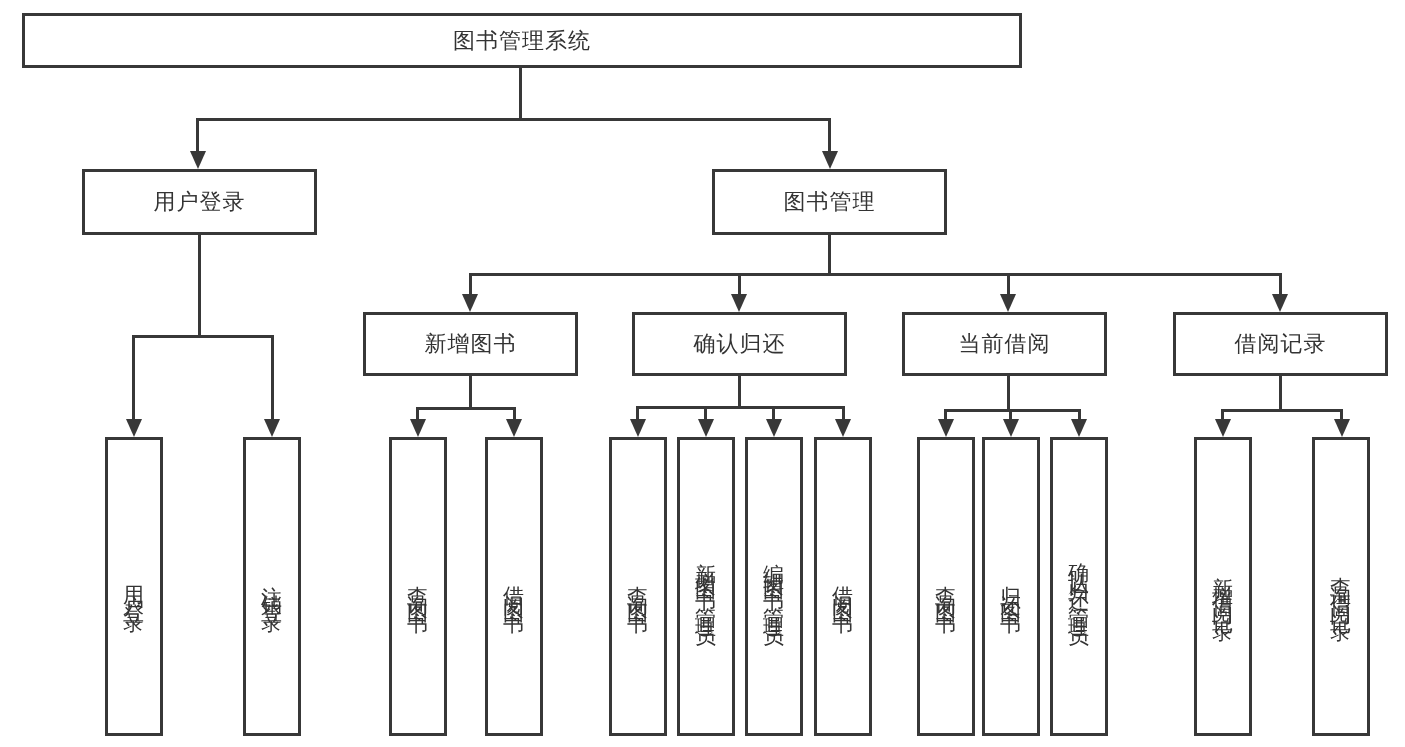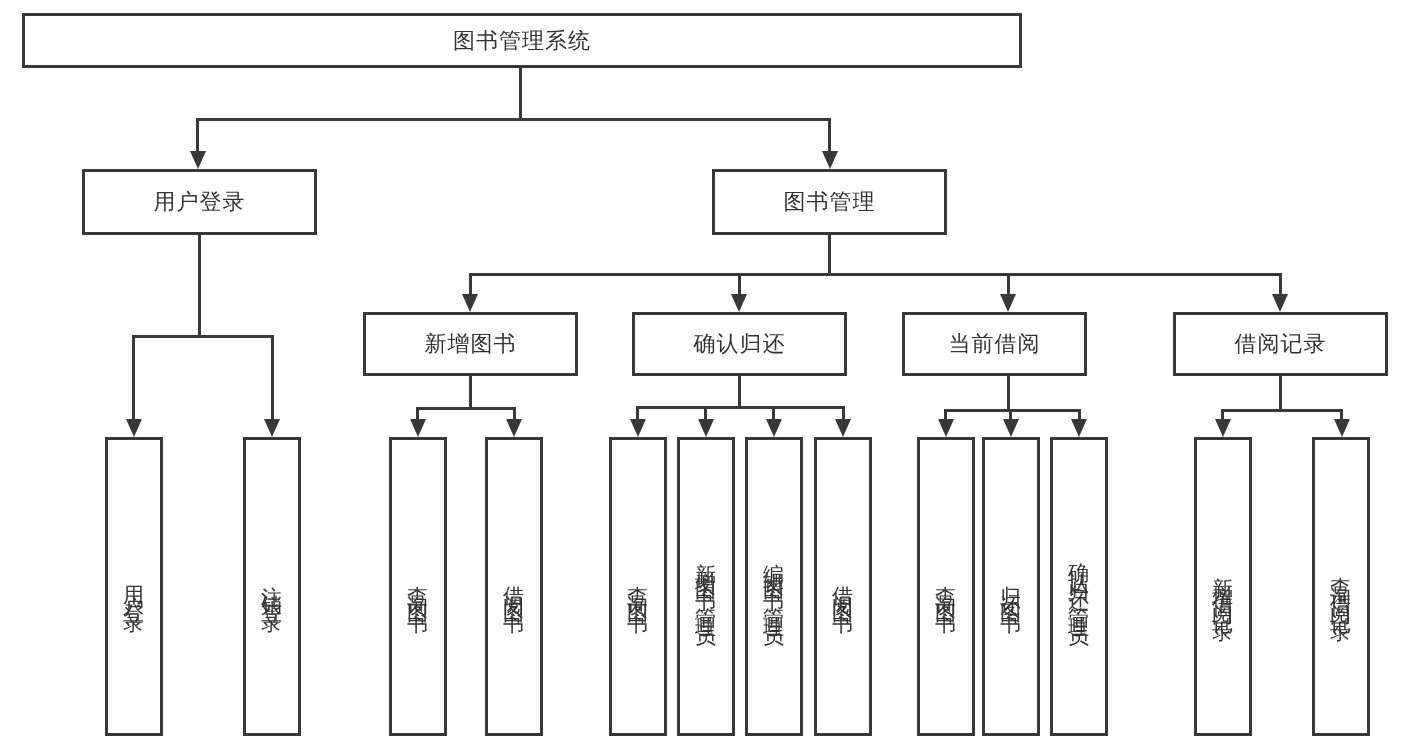--- a/index.html
+++ b/index.html
@@ -74,21 +74,21 @@
   <div class="ar" style="left:731px;top:294px;"></div>
   <div class="ar" style="left:1000px;top:294px;"></div>
   <div class="ar" style="left:1272px;top:294px;"></div>
 
   <div class="box" style="left:363px;top:312px;width:215px;height:64px;">
     <span class="lbl">新增图书</span>
   </div>
   <div class="box" style="left:632px;top:312px;width:215px;height:64px;">
     <span class="lbl">确认归还</span>
   </div>
-  <div class="box" style="left:902px;top:312px;width:185px;height:64px;">
+  <div class="box" style="left:902px;top:312px;width:205px;height:64px;">
     <span class="lbl">当前借阅</span>
   </div>
   <div class="box" style="left:1173px;top:312px;width:215px;height:64px;">
     <span class="lbl">借阅记录</span>
   </div>
 
   <div class="v" style="left:469px;top:376px;height:34px;"></div>
   <div class="h" style="left:416px;top:407px;width:100px;"></div>
   <div class="v" style="left:416px;top:407px;height:15px;"></div>
   <div class="v" style="left:513px;top:407px;height:15px;"></div>

